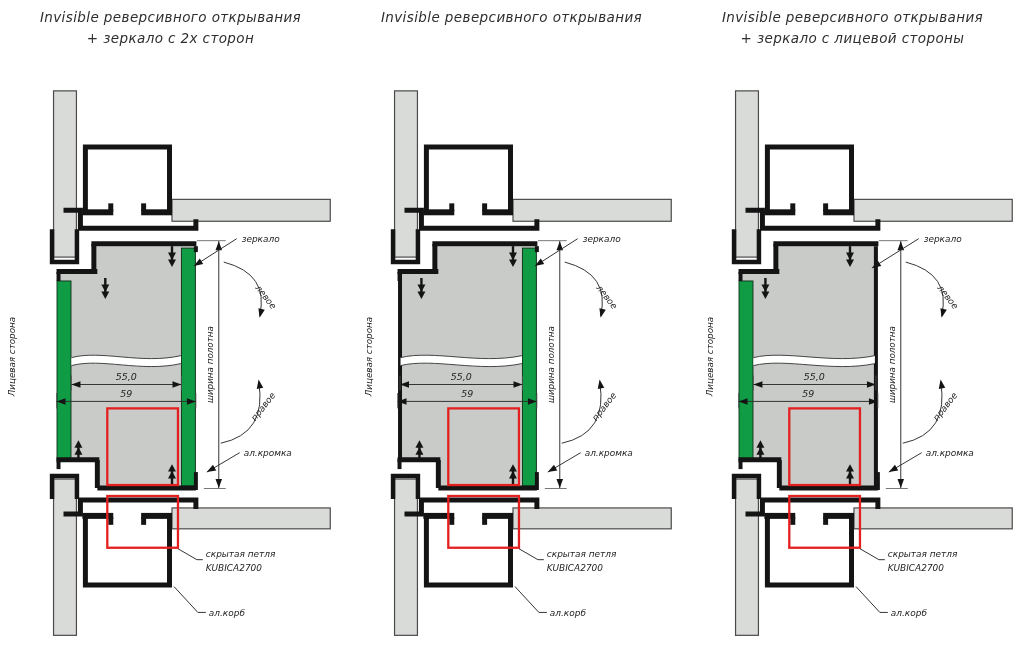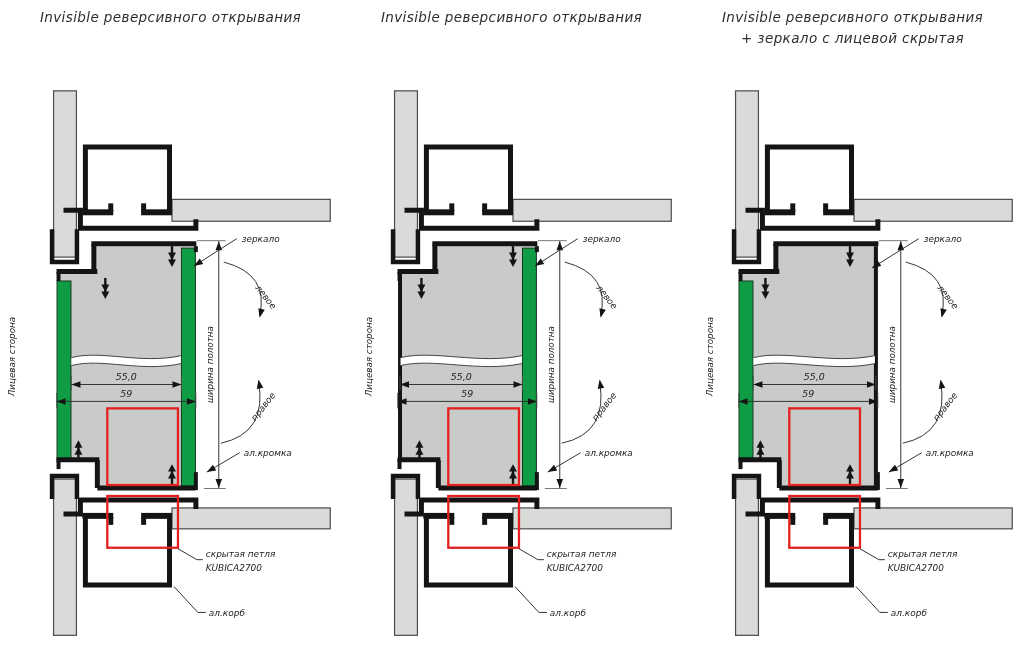--- a/index.html
+++ b/index.html
@@ -46,20 +46,21 @@
       <path d="M0,-7 L-4,-14.5 L4,-14.5 Z" fill="#141414"></path>
     </g>
   </defs>
 </svg>
 
 <div class="page">
 
   <div class="panel">
     <div class="panel-title">
       <div>Invisible реверсивного открывания</div>
+      <div>+ зеркало с 2х сторон</div>
     </div>
     <svg viewBox="0 0 341 589" width="341" height="589">
 
       <rect class="wall" x="53" y="28" width="23" height="167"></rect>
       <rect class="wall" x="172" y="137" width="159" height="22"></rect>
       <rect class="wall" x="53" y="418" width="23" height="157"></rect>
       <rect class="wall" x="172" y="447" width="159" height="21"></rect>
 
       <g>
         <path class="blk45" d="M51.5,167 V200 H76.5 V167"></path>
@@ -248,21 +249,21 @@
         <path class="thin" d="M174,526 L198,552 H206"></path>
         <text class="lbl" x="209" y="555.5">ал.корб</text>
         <text class="vtxt" transform="translate(30,295) rotate(-90)" text-anchor="middle">Лицевая сторона</text>
       </g>
     </svg>
   </div>
 
   <div class="panel">
     <div class="panel-title">
       <div>Invisible реверсивного открывания</div>
-      <div>+ зеркало с лицевой скрытая</div>
+      <div>+ зеркало с лицевой стороны</div>
     </div>
     <svg viewBox="0 0 341 589" width="341" height="589">
       <rect class="wall" x="53" y="28" width="23" height="167"></rect>
       <rect class="wall" x="172" y="137" width="159" height="22"></rect>
       <rect class="wall" x="53" y="418" width="23" height="157"></rect>
       <rect class="wall" x="172" y="447" width="159" height="21"></rect>
       <g>
         <path class="blk45" d="M51.5,167 V200 H76.5 V167"></path>
         <path class="blk5" d="M63,148 H80 V166 H196 V157"></path>
         <path class="boxfill" d="M85,152 V84.5 H169.5 V152"></path>

